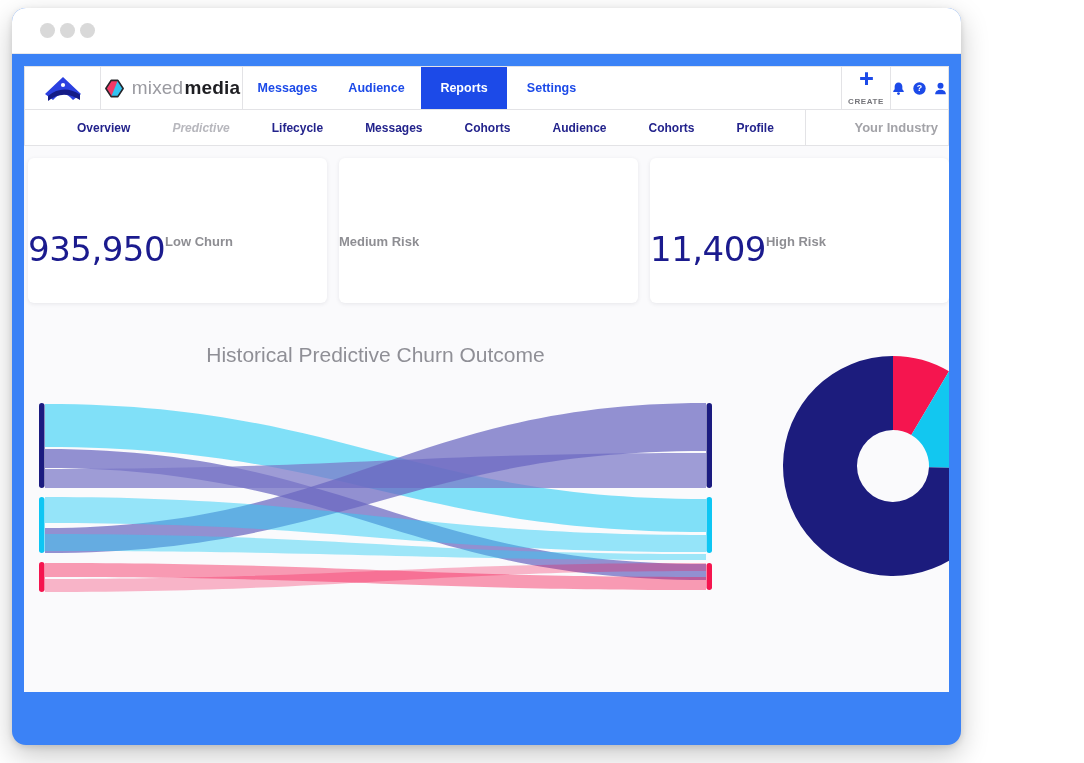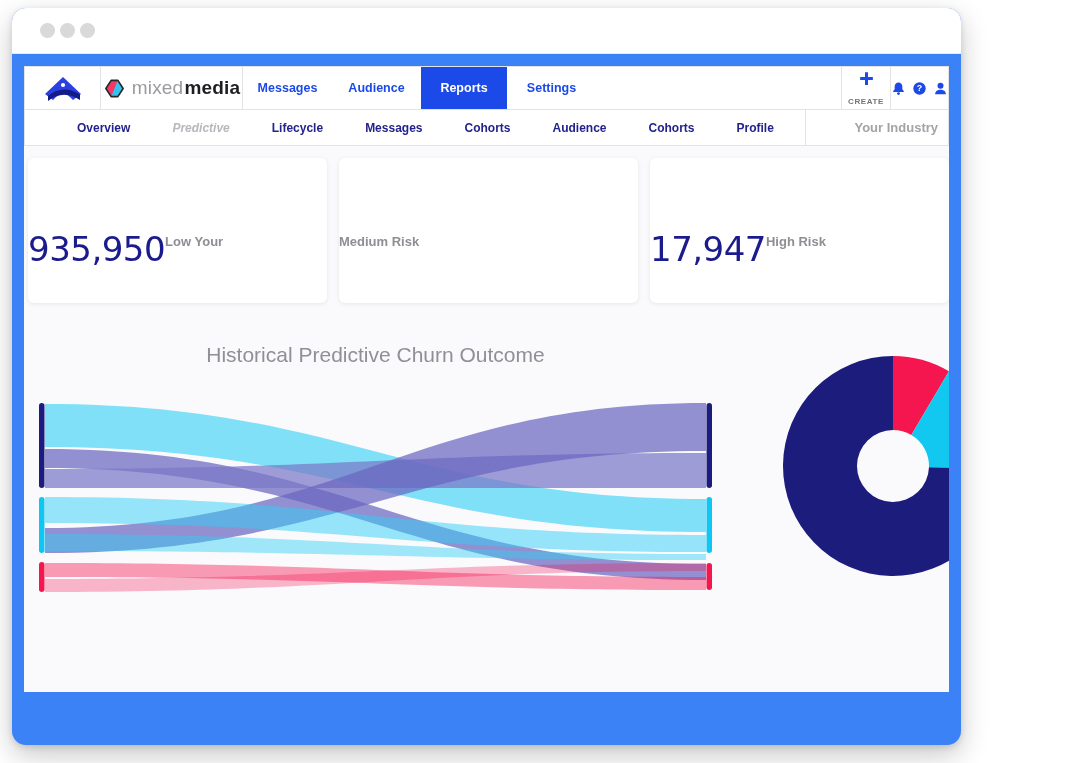--- a/index.html
+++ b/index.html
@@ -121,27 +121,27 @@
       <a class="subitem">Profile</a>
       <span class="subdivider"></span>
       <span class="industry">Your Industry</span>
     </div>
 
     <div class="main">
 
       <div class="cards">
         <div class="card">
           <div class="stat-value">935,950</div>
-          <div class="stat-label">Low Your</div>
+          <div class="stat-label">Low Churn</div>
         </div>
         <div class="card">
           <div class="stat-label">Medium Risk</div>
         </div>
         <div class="card">
-          <div class="stat-value">17,947</div>
+          <div class="stat-value">11,409</div>
           <div class="stat-label">High Risk</div>
         </div>
       </div>
 
       <div class="charts">
         <div class="chart-left">
           <div class="chart-title">Historical Predictive Churn Outcome</div>
           <svg id="sankey" width="685" height="215" viewBox="0 0 685 215">
               <path d="M 12 11 C 309.45 11 375.55 106 673 106 L 673 139 C 375.55 139 309.45 54 12 54 Z" fill="#2FCEF5" fill-opacity="0.6"></path>
               <path d="M 12 56 C 309.45 56 375.55 171 673 171 L 673 187 C 375.55 187 309.45 75 12 75 Z" fill="#6A67C1" fill-opacity="0.72"></path>

